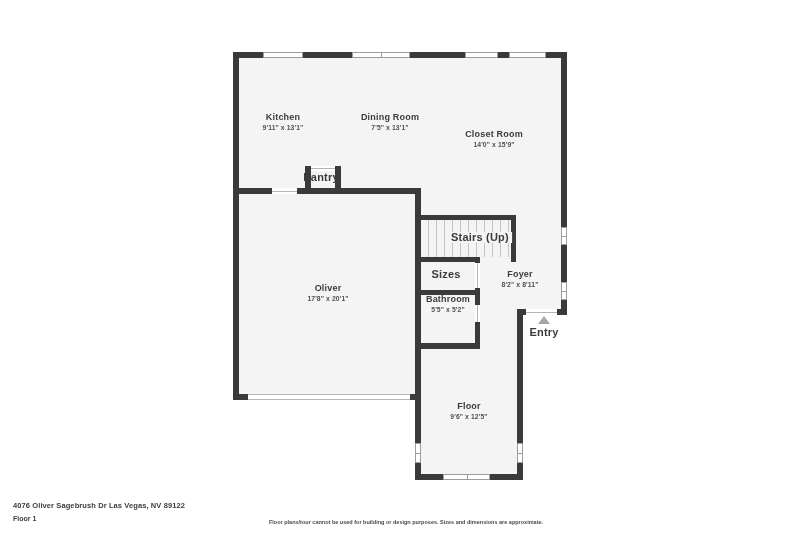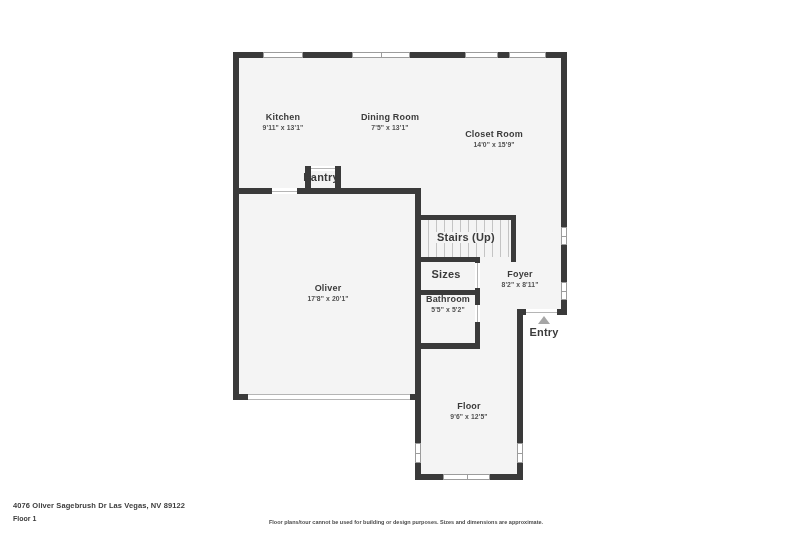--- a/index.html
+++ b/index.html
@@ -102,21 +102,21 @@
     <div class="rname">Closet Room</div>
     <div class="rdims">14'0" x 15'9"</div>
   </div>
   <div class="label sm" style="left:321px;top:172px">
     <div class="rname">Pantry</div>
   </div>
   <div class="label" style="left:328px;top:283px">
     <div class="rname">Oliver</div>
     <div class="rdims">17'8" x 20'1"</div>
   </div>
-  <div class="label sm boxed" style="left:466px;top:232px">
+  <div class="label sm boxed" style="left:480px;top:232px">
     <div class="rname">Stairs (Up)</div>
   </div>
   <div class="label sm" style="left:446px;top:269px">
     <div class="rname">Sizes</div>
   </div>
   <div class="label" style="left:520px;top:269px">
     <div class="rname">Foyer</div>
     <div class="rdims">8'2" x 8'11"</div>
   </div>
   <div class="label" style="left:448px;top:294px">

